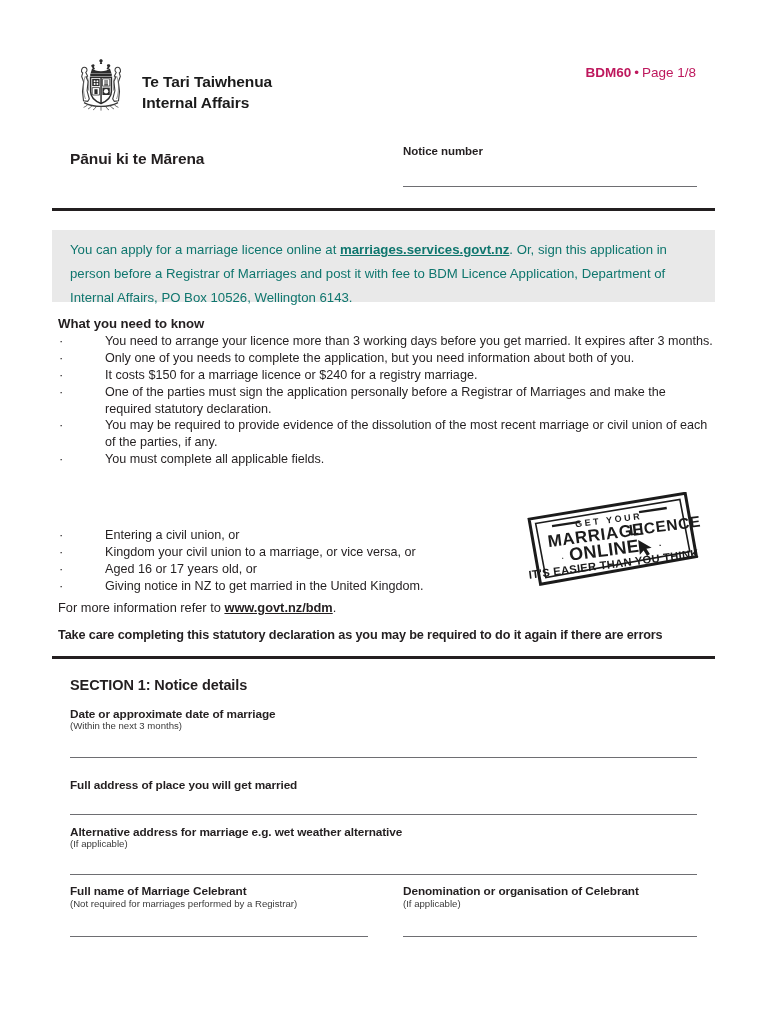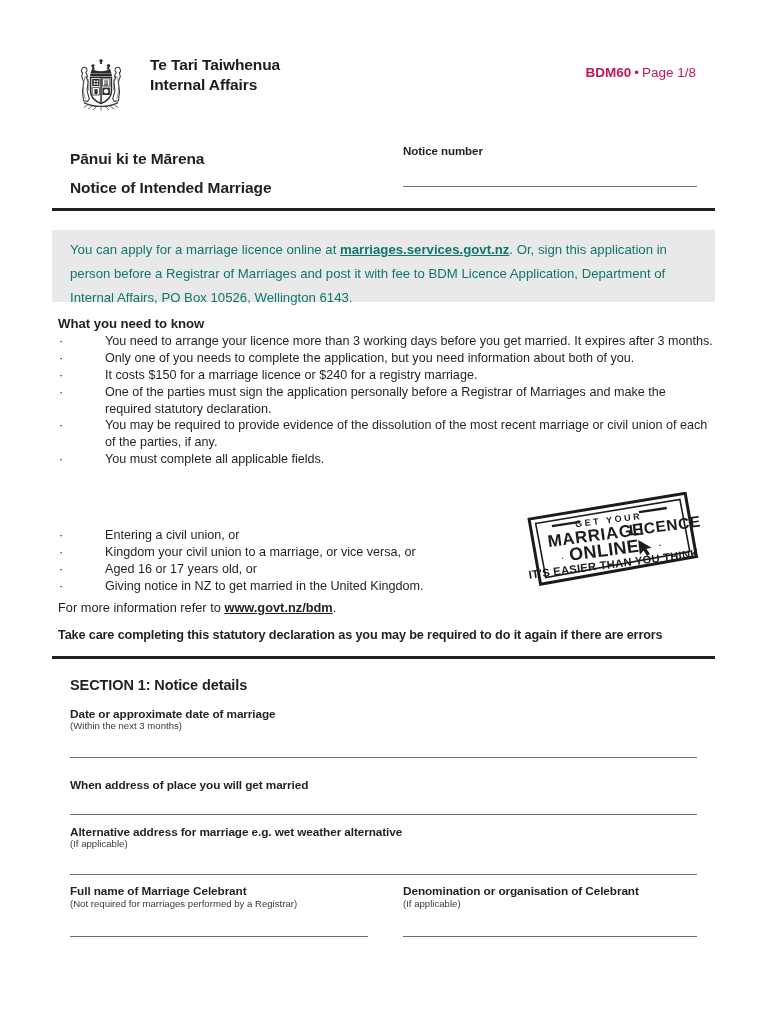--- a/index.html
+++ b/index.html
@@ -20,22 +20,22 @@
     inset: 0;
     background: #ffffff;
   }
 
   
   .masthead {
     position: absolute;
     left: 70px;
     top: 55px;
     display: flex;
-    align-items: flex-start;
-    gap: 18px;
+    align-items: flex-end;
+    gap: 10px;
   }
   .crest {
     width: 62px;
     height: 58px;
     flex: 0 0 auto;
   }
   .dept-name {
     font-size: 15.5px;
     font-weight: bold;
     line-height: 1.32;
@@ -262,21 +262,20 @@
       <div>Internal Affairs</div>
     </div>
   </div>
 
   <div class="doc-ref">
     <span class="code">BDM60</span><span class="sep">•</span><span class="pg">Page 1/8</span>
   </div>
 
   <div class="title-block">
     <div class="title-line">Pānui ki te Mārena</div>
-    <div class="title-line">Notice of Intended Marriage</div>
   </div>
 
   <div class="notice-number-label">Notice number</div>
   <div class="notice-number-rule"></div>
 
   <div class="rule-thick r1"></div>
 
   <div class="callout"></div>
   <div class="callout-text">
     <span>You can apply for a marriage licence online at </span><b>marriages.services.govt.nz</b><span>. Or, sign this application in person before a Registrar of Marriages and post it with fee to BDM Licence Application, Department of Internal Affairs, PO Box 10526, Wellington 6143.</span>
@@ -324,21 +323,21 @@
   <div class="take-care">Take care completing this statutory declaration as you may be required to do it again if there are errors</div>
 
   <div class="rule-thick r2"></div>
 
   <div class="section-title">SECTION 1: Notice details</div>
 
   <div class="field-label" style="left:70px; top:707px;">Date or approximate date of marriage</div>
   <div class="field-hint" style="left:70px; top:720px;">(Within the next 3 months)</div>
   <div class="field-rule" style="left:70px; top:757px; width:627px;"></div>
 
-  <div class="field-label" style="left:70px; top:778px;">When address of place you will get married</div>
+  <div class="field-label" style="left:70px; top:778px;">Full address of place you will get married</div>
   <div class="field-rule" style="left:70px; top:814px; width:627px;"></div>
 
   <div class="field-label" style="left:70px; top:825px;">Alternative address for marriage e.g. wet weather alternative</div>
   <div class="field-hint" style="left:70px; top:838px;">(If applicable)</div>
   <div class="field-rule" style="left:70px; top:874px; width:627px;"></div>
 
   <div class="field-label" style="left:70px; top:884px;">Full name of Marriage Celebrant</div>
   <div class="field-hint" style="left:70px; top:898px;">(Not required for marriages performed by a Registrar)</div>
   <div class="field-rule" style="left:70px; top:936px; width:298px;"></div>
 

